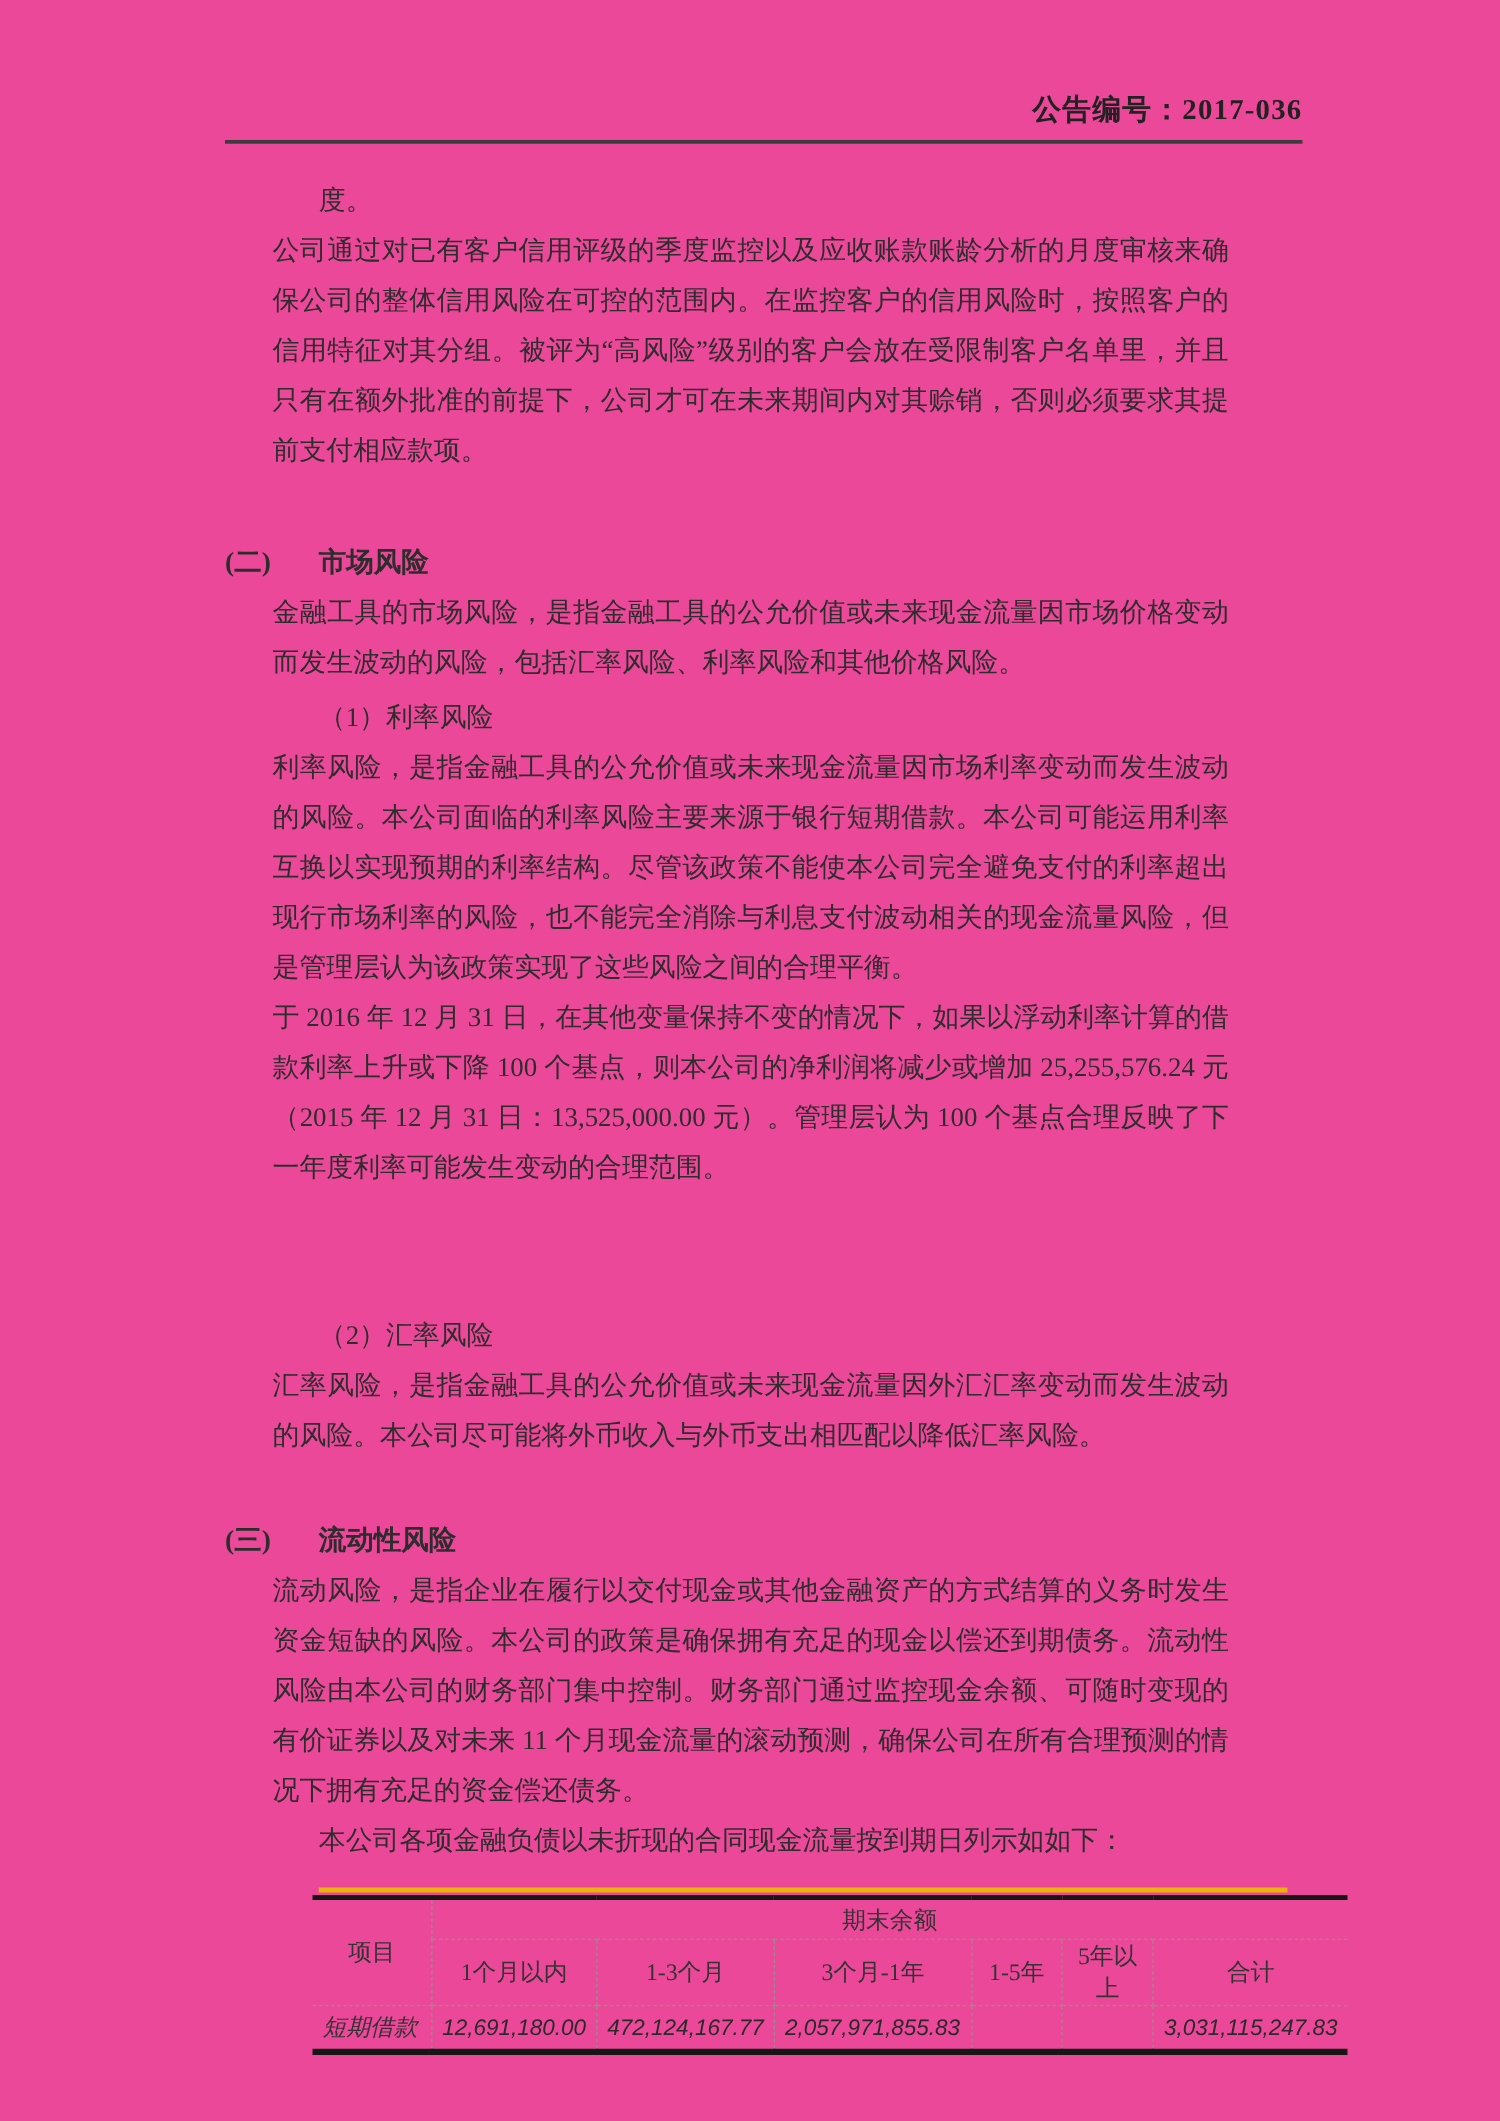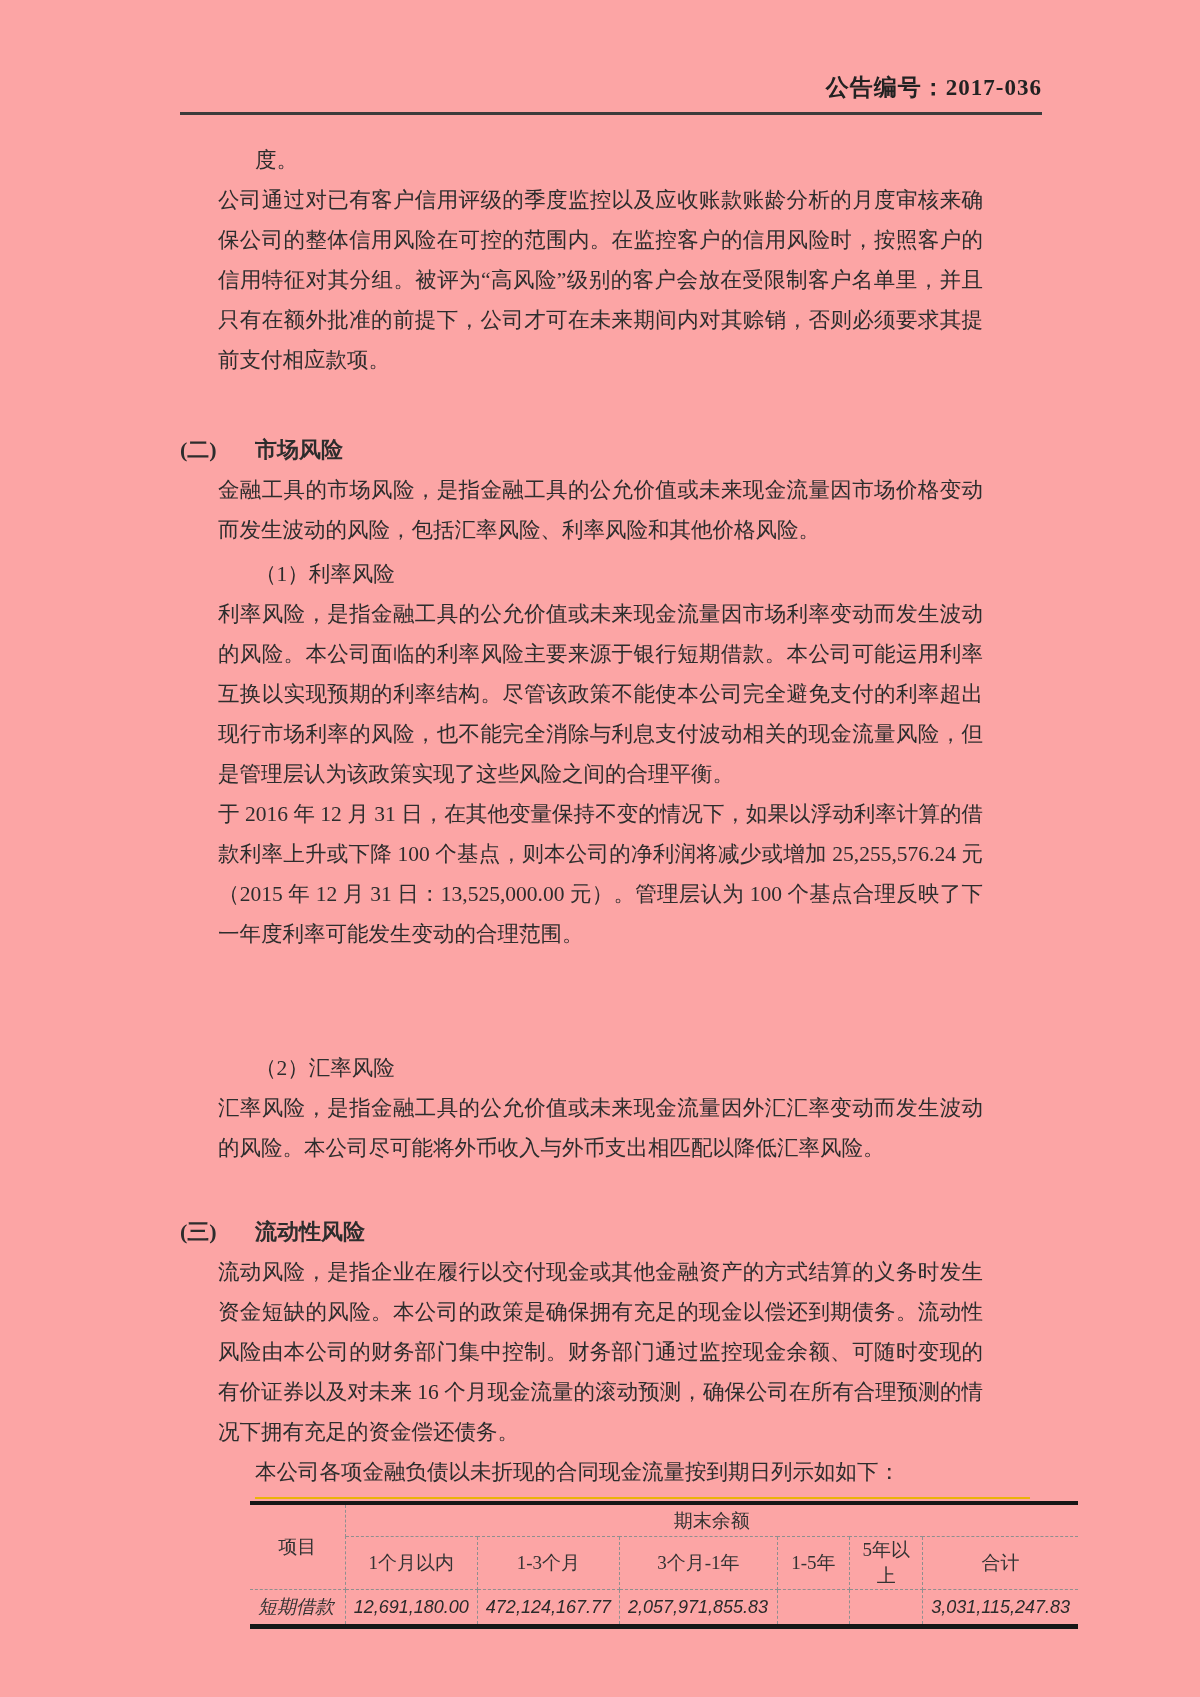--- a/index.html
+++ b/index.html
@@ -1,20 +1,20 @@
 <!DOCTYPE html>
 <html><head>
 <meta charset="utf-8">
 <style>
   html,body { margin:0; padding:0; background:#e8e8e8; }
   .page {
     position:relative;
     width:1200px; height:1697px;
     margin:0 auto;
-    background:#fca5a5;
+    background:#ec4899;
     font-family:"Liberation Serif","DejaVu Serif",serif;
     color:#2d2d2d;
     overflow:hidden;
   }
   .header-wrap {
     position:absolute; top:72px; left:180px; width:862px;
     text-align:right;
   }
   .doc-number {
     font-size:23px; font-weight:bold; letter-spacing:1px; color:#222;
@@ -31,22 +31,22 @@
   .para { text-align:justify;margin-left:38px; }
   .lead-line { margin-top:10px; }
   .sec-head { display:flex; font-weight:bold; font-size:22px; }
   .sec-label { width:75px; }
   .sec-head.first { margin-top:50px; }
   .sec-head.third { margin-top:44px; }
   .sub-head { margin-top:4px; }
   .sub-head.spaced { margin-top:94px; }
   .table-intro {
     margin-left:75px; width:775px;
-    border-bottom:2px solid #eab308;
-    padding-bottom:5px;
+    border-bottom:4px solid #eab308;
+    padding-bottom:18px;
     white-space:nowrap; overflow:hidden;
   }
   table.maturity {
     margin-left:70px; margin-top:2px;
     width:828px;
     border-collapse:collapse;
     border-top:4px solid #161616;
     border-bottom:5px solid #161616;
     font-size:19px; line-height:normal;
     color:#333;
@@ -100,21 +100,21 @@
 
     <div class="body-indent sub-head spaced">（2）汇率风险</div>
 
     <div class="body-indent para">汇率风险，是指金融工具的公允价值或未来现金流量因外汇汇率变动而发生波动的风险。本公司尽可能将外币收入与外币支出相匹配以降低汇率风险。</div>
 
     <div class="sec-head third">
       <span class="sec-label">(三)</span>
       <span>流动性风险</span>
     </div>
 
-    <div class="body-indent para">流动风险，是指企业在履行以交付现金或其他金融资产的方式结算的义务时发生资金短缺的风险。本公司的政策是确保拥有充足的现金以偿还到期债务。流动性风险由本公司的财务部门集中控制。财务部门通过监控现金余额、可随时变现的有价证券以及对未来 16 个月现金流量的滚动预测，确保公司在所有合理预测的情况下拥有充足的资金偿还债务。</div>
+    <div class="body-indent para">流动风险，是指企业在履行以交付现金或其他金融资产的方式结算的义务时发生资金短缺的风险。本公司的政策是确保拥有充足的现金以偿还到期债务。流动性风险由本公司的财务部门集中控制。财务部门通过监控现金余额、可随时变现的有价证券以及对未来 11 个月现金流量的滚动预测，确保公司在所有合理预测的情况下拥有充足的资金偿还债务。</div>
 
     <div class="table-intro">本公司各项金融负债以未折现的合同现金流量按到期日列示如如下：</div>
 
     <table class="maturity">
       <colgroup>
         <col style="width:116px">
         <col style="width:114px">
         <col style="width:129px">
         <col style="width:158px">
         <col style="width:85px">

